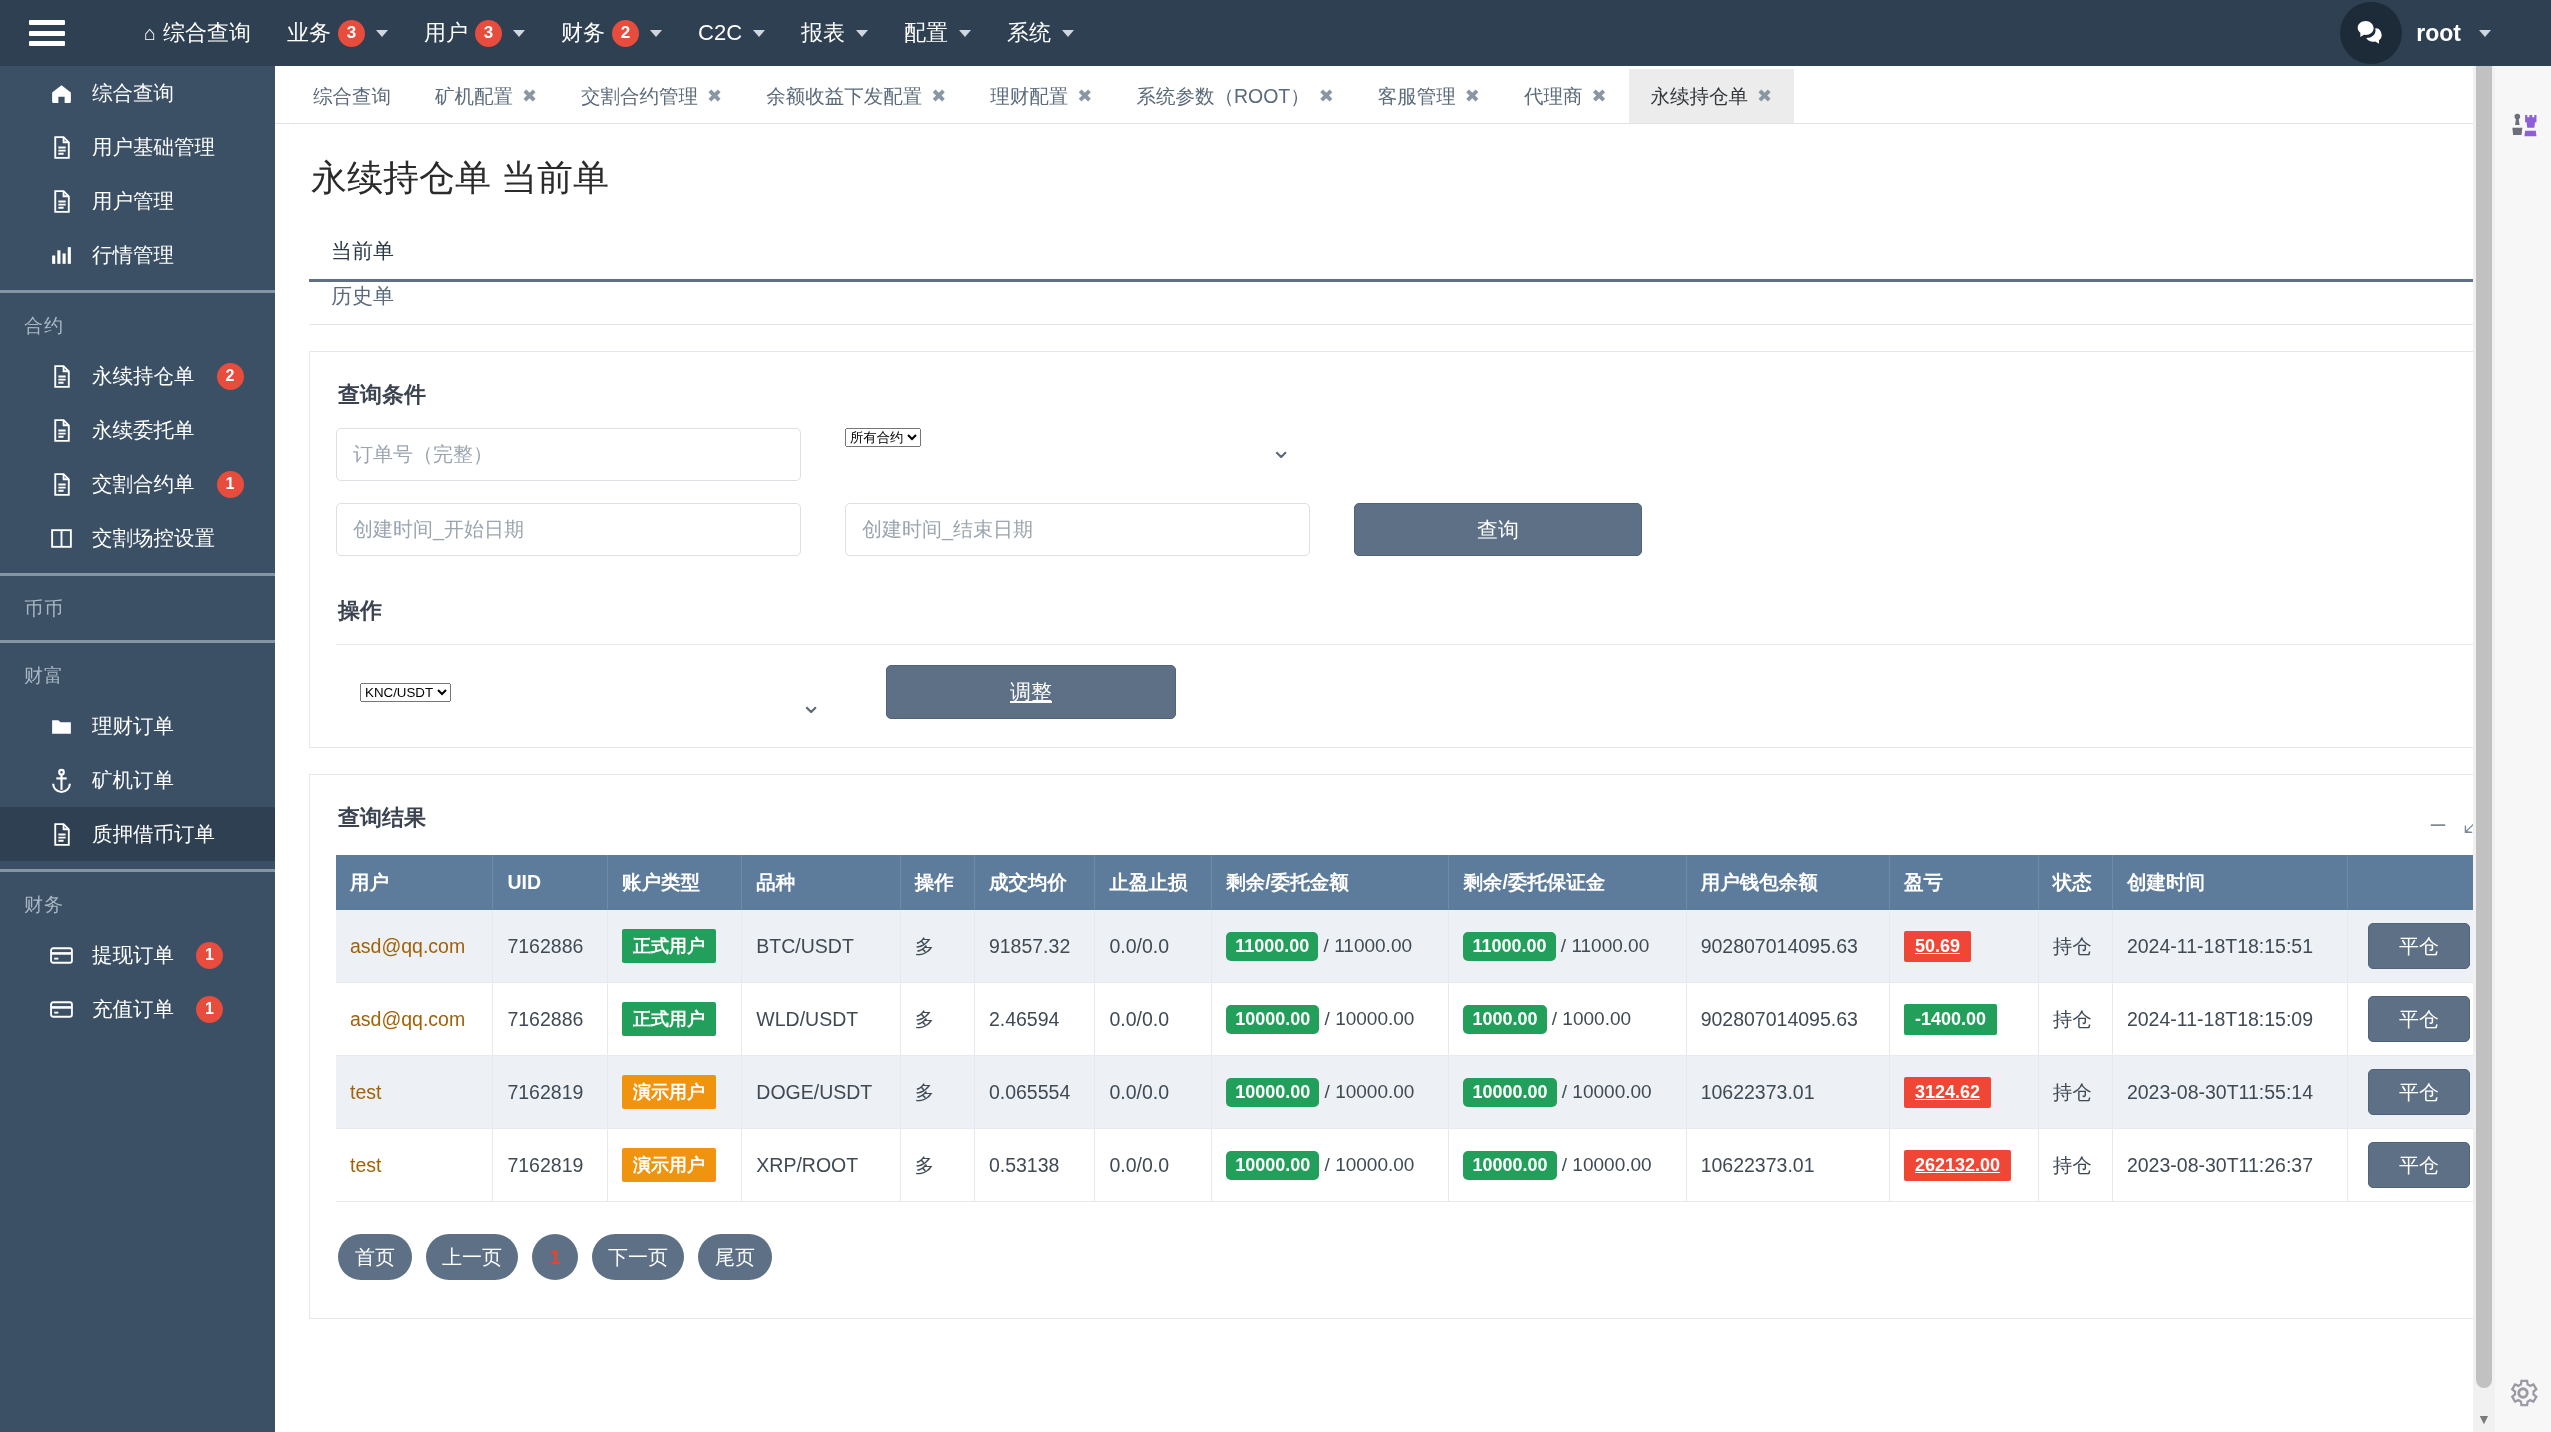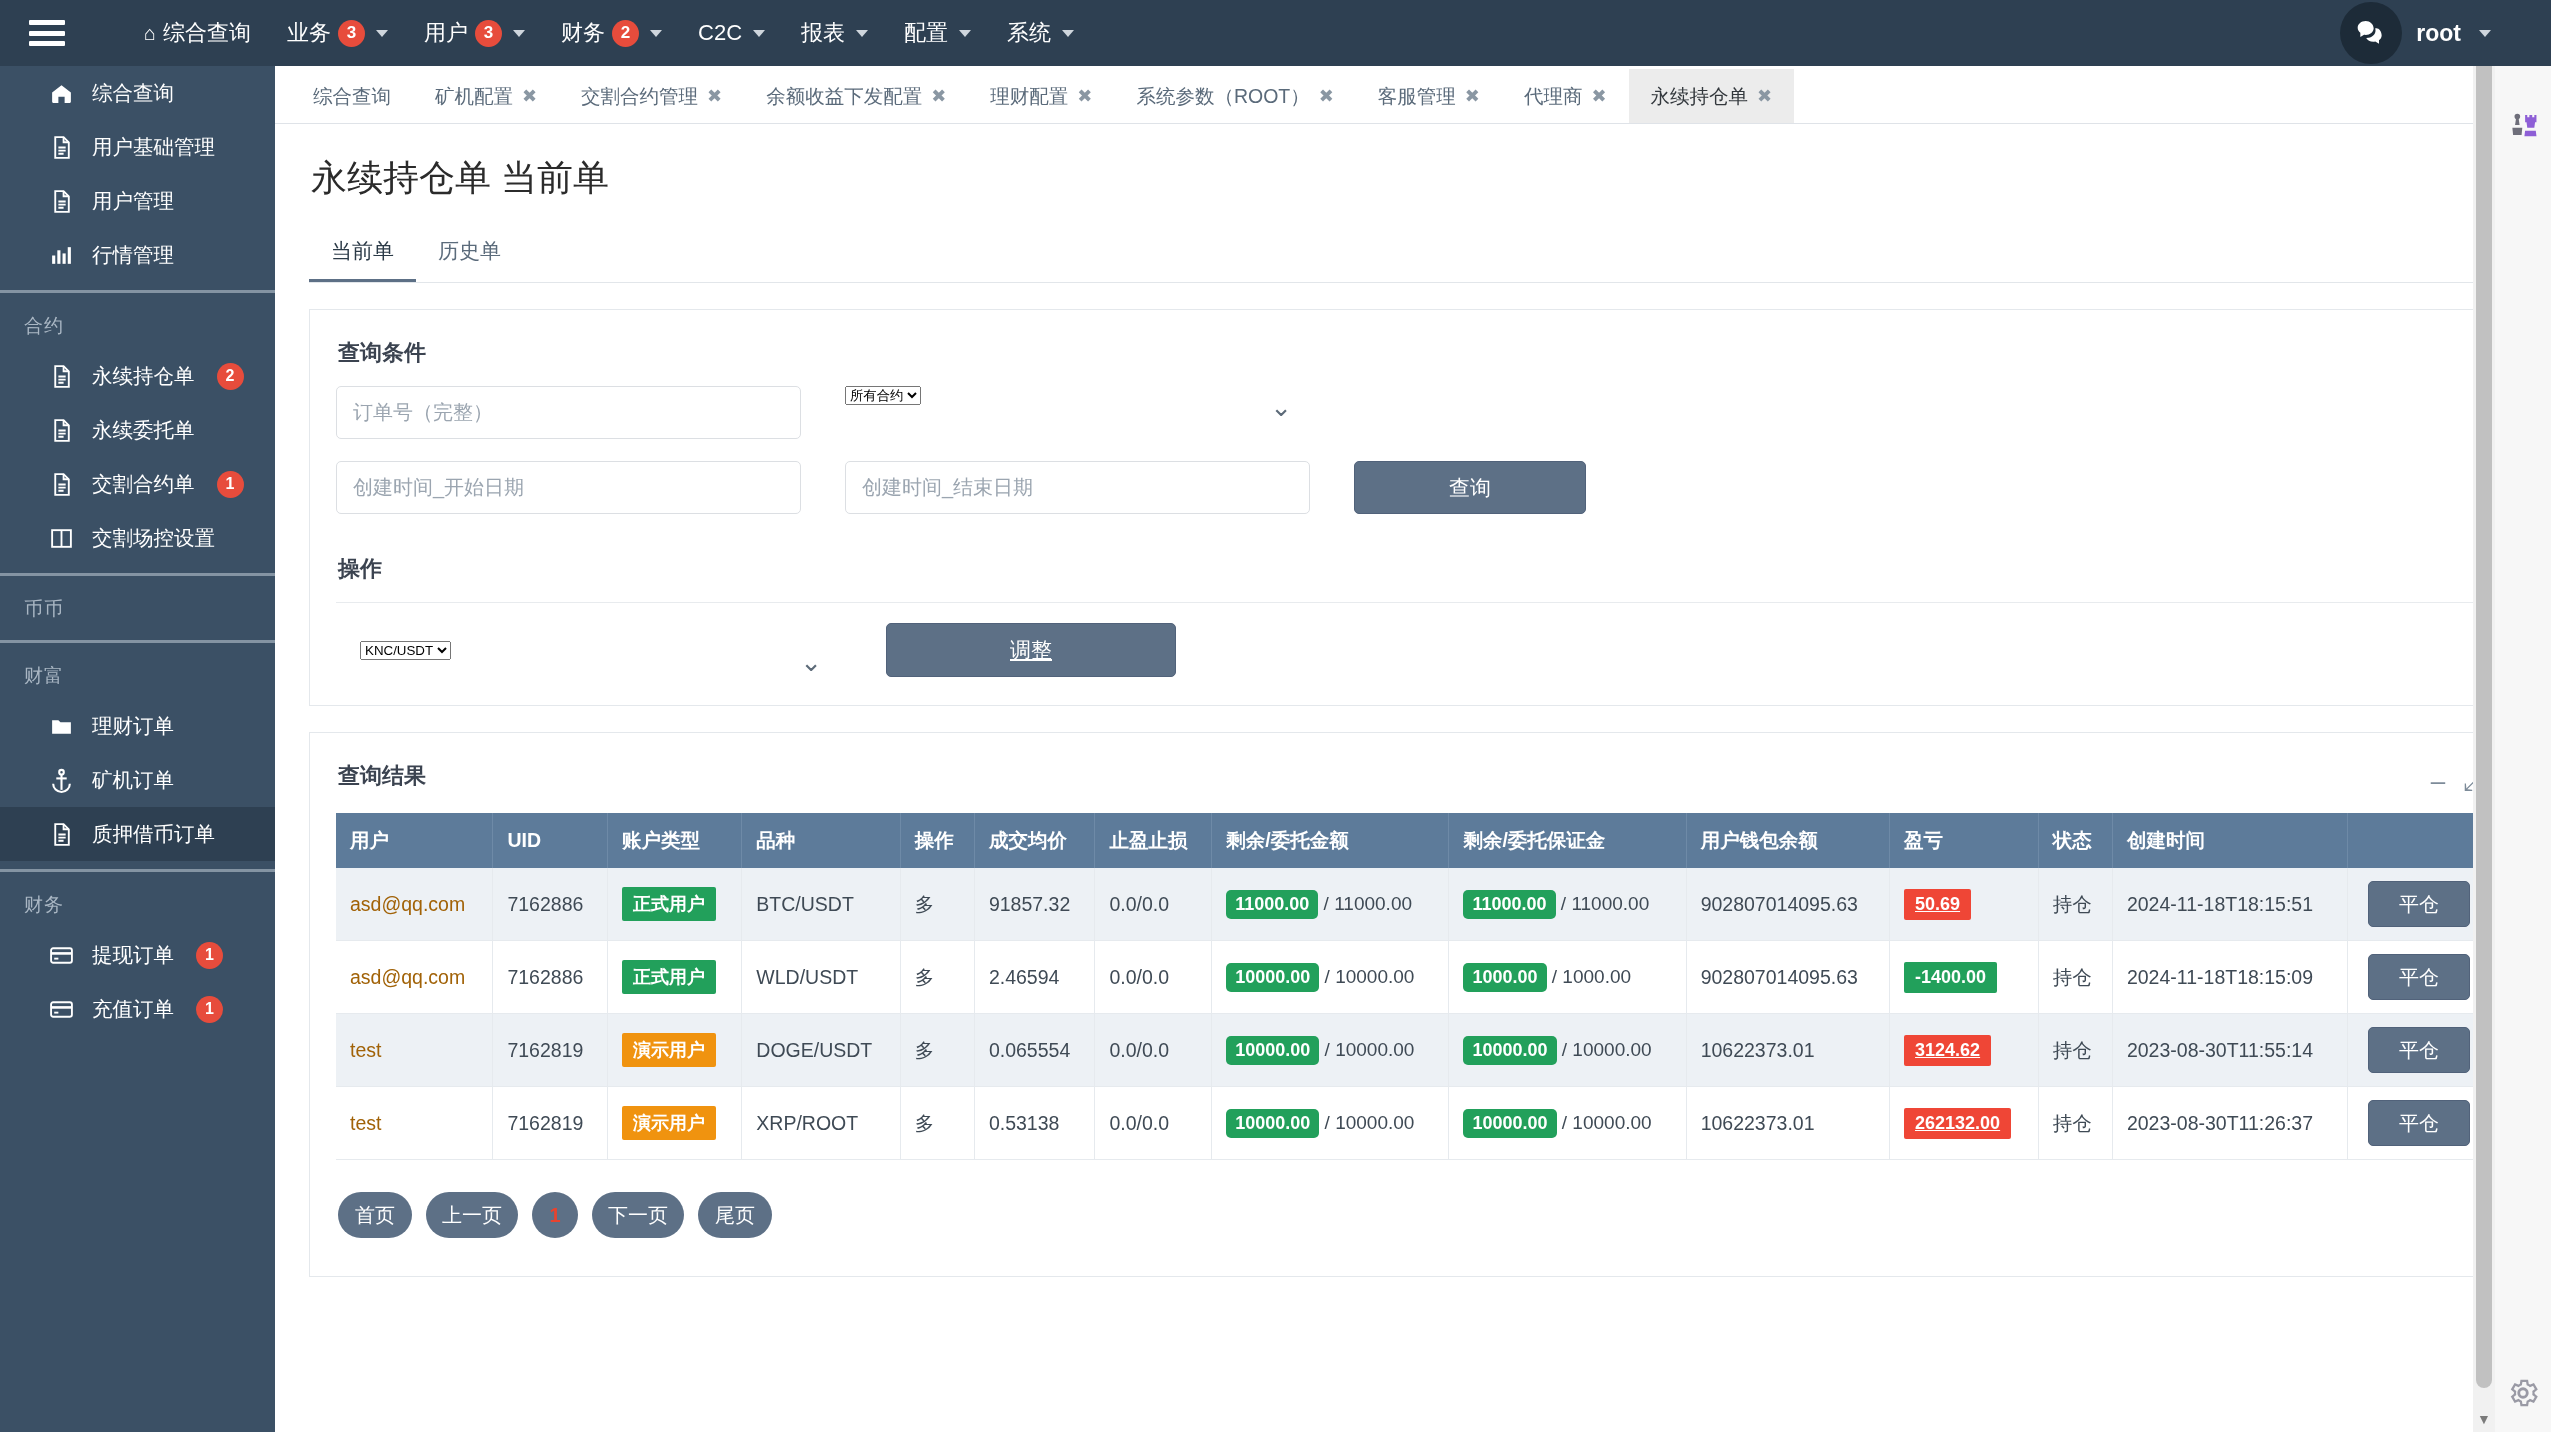--- a/index.html
+++ b/index.html
@@ -79,21 +79,21 @@
   }
   .tab.active { background: #ececec; color: #33383d; }
   .tab .x { color: #8a97a3; font-size: 18px; font-weight: bold; }
   .refresh-btn { margin-left: auto; margin-right: 44px; margin-bottom: 6px; cursor: pointer; }
   .refresh-btn svg { width: 32px; height: 32px; fill: #3598ff; }
 
   .content { flex: 1 1 auto; overflow: hidden; padding: 0 34px 0 34px; }
 
   .page-title { font-size: 36px; color: #2b2b2b; padding: 30px 0 0 2px; font-weight: normal; }
 
-  .subtabs { display: flex; gap: 0; margin-top: 34px; border-bottom: 1px solid #e2e6ea; }
+  .subtabs { display: flex; gap: 0; margin-top: 34px; border-bottom: 1px solid #e2e6ea; flex-direction: column; }
   .subtab {
     padding: 0 22px 14px 22px; font-size: 21px; color: #5b6b7b; cursor: pointer;
   }
   .subtab.active { color: #2b3a47; border-bottom: 3px solid #5d7086; }
 
   .panel {
     border: 1px solid #e4e8ec; background: #fff; margin-top: 26px;
     padding: 20px 26px 28px 26px;
   }
   .panel-title { font-size: 22px; color: #3b4350; font-weight: bold; padding: 8px 0 18px 2px; }
@@ -108,21 +108,21 @@
     width: 100%; height: 53px; border: 1px solid #dcdfe3; border-radius: 5px;
     padding: 16px 16px; font-size: 20px; color: #4a545f; background: #fff;
     font-family: "Liberation Sans", sans-serif;
   }
   .field input::placeholder { color: #9ba5b0; }
   .select-wrap { position: relative; width: 465px; }
   .select-wrap::after {
     content: "⌄"; position: absolute; right: 18px; top: 6px; font-size: 26px; color: #5d6b79; pointer-events: none;
   }
   .btn-primary {
-    width: 232px; height: 53px; background: #5d7086; color: #fff; border: 1px solid #51627a;
+    width: 288px; height: 53px; background: #5d7086; color: #fff; border: 1px solid #51627a;
     border-radius: 5px; font-size: 21px; cursor: pointer; font-family: "Liberation Sans", sans-serif;
   }
 
   .op-title { font-size: 22px; color: #3b4350; font-weight: bold; padding: 18px 0 0 2px; }
   .op-hr { border: none; border-top: 1px solid #e8ebee; margin: 18px 0 20px 0; }
   .op-row { display: flex; gap: 46px; align-items: center; padding-left: 24px; }
   .op-select { width: 480px; }
   .op-btn { width: 290px; height: 54px; text-decoration: underline; }
 
   

